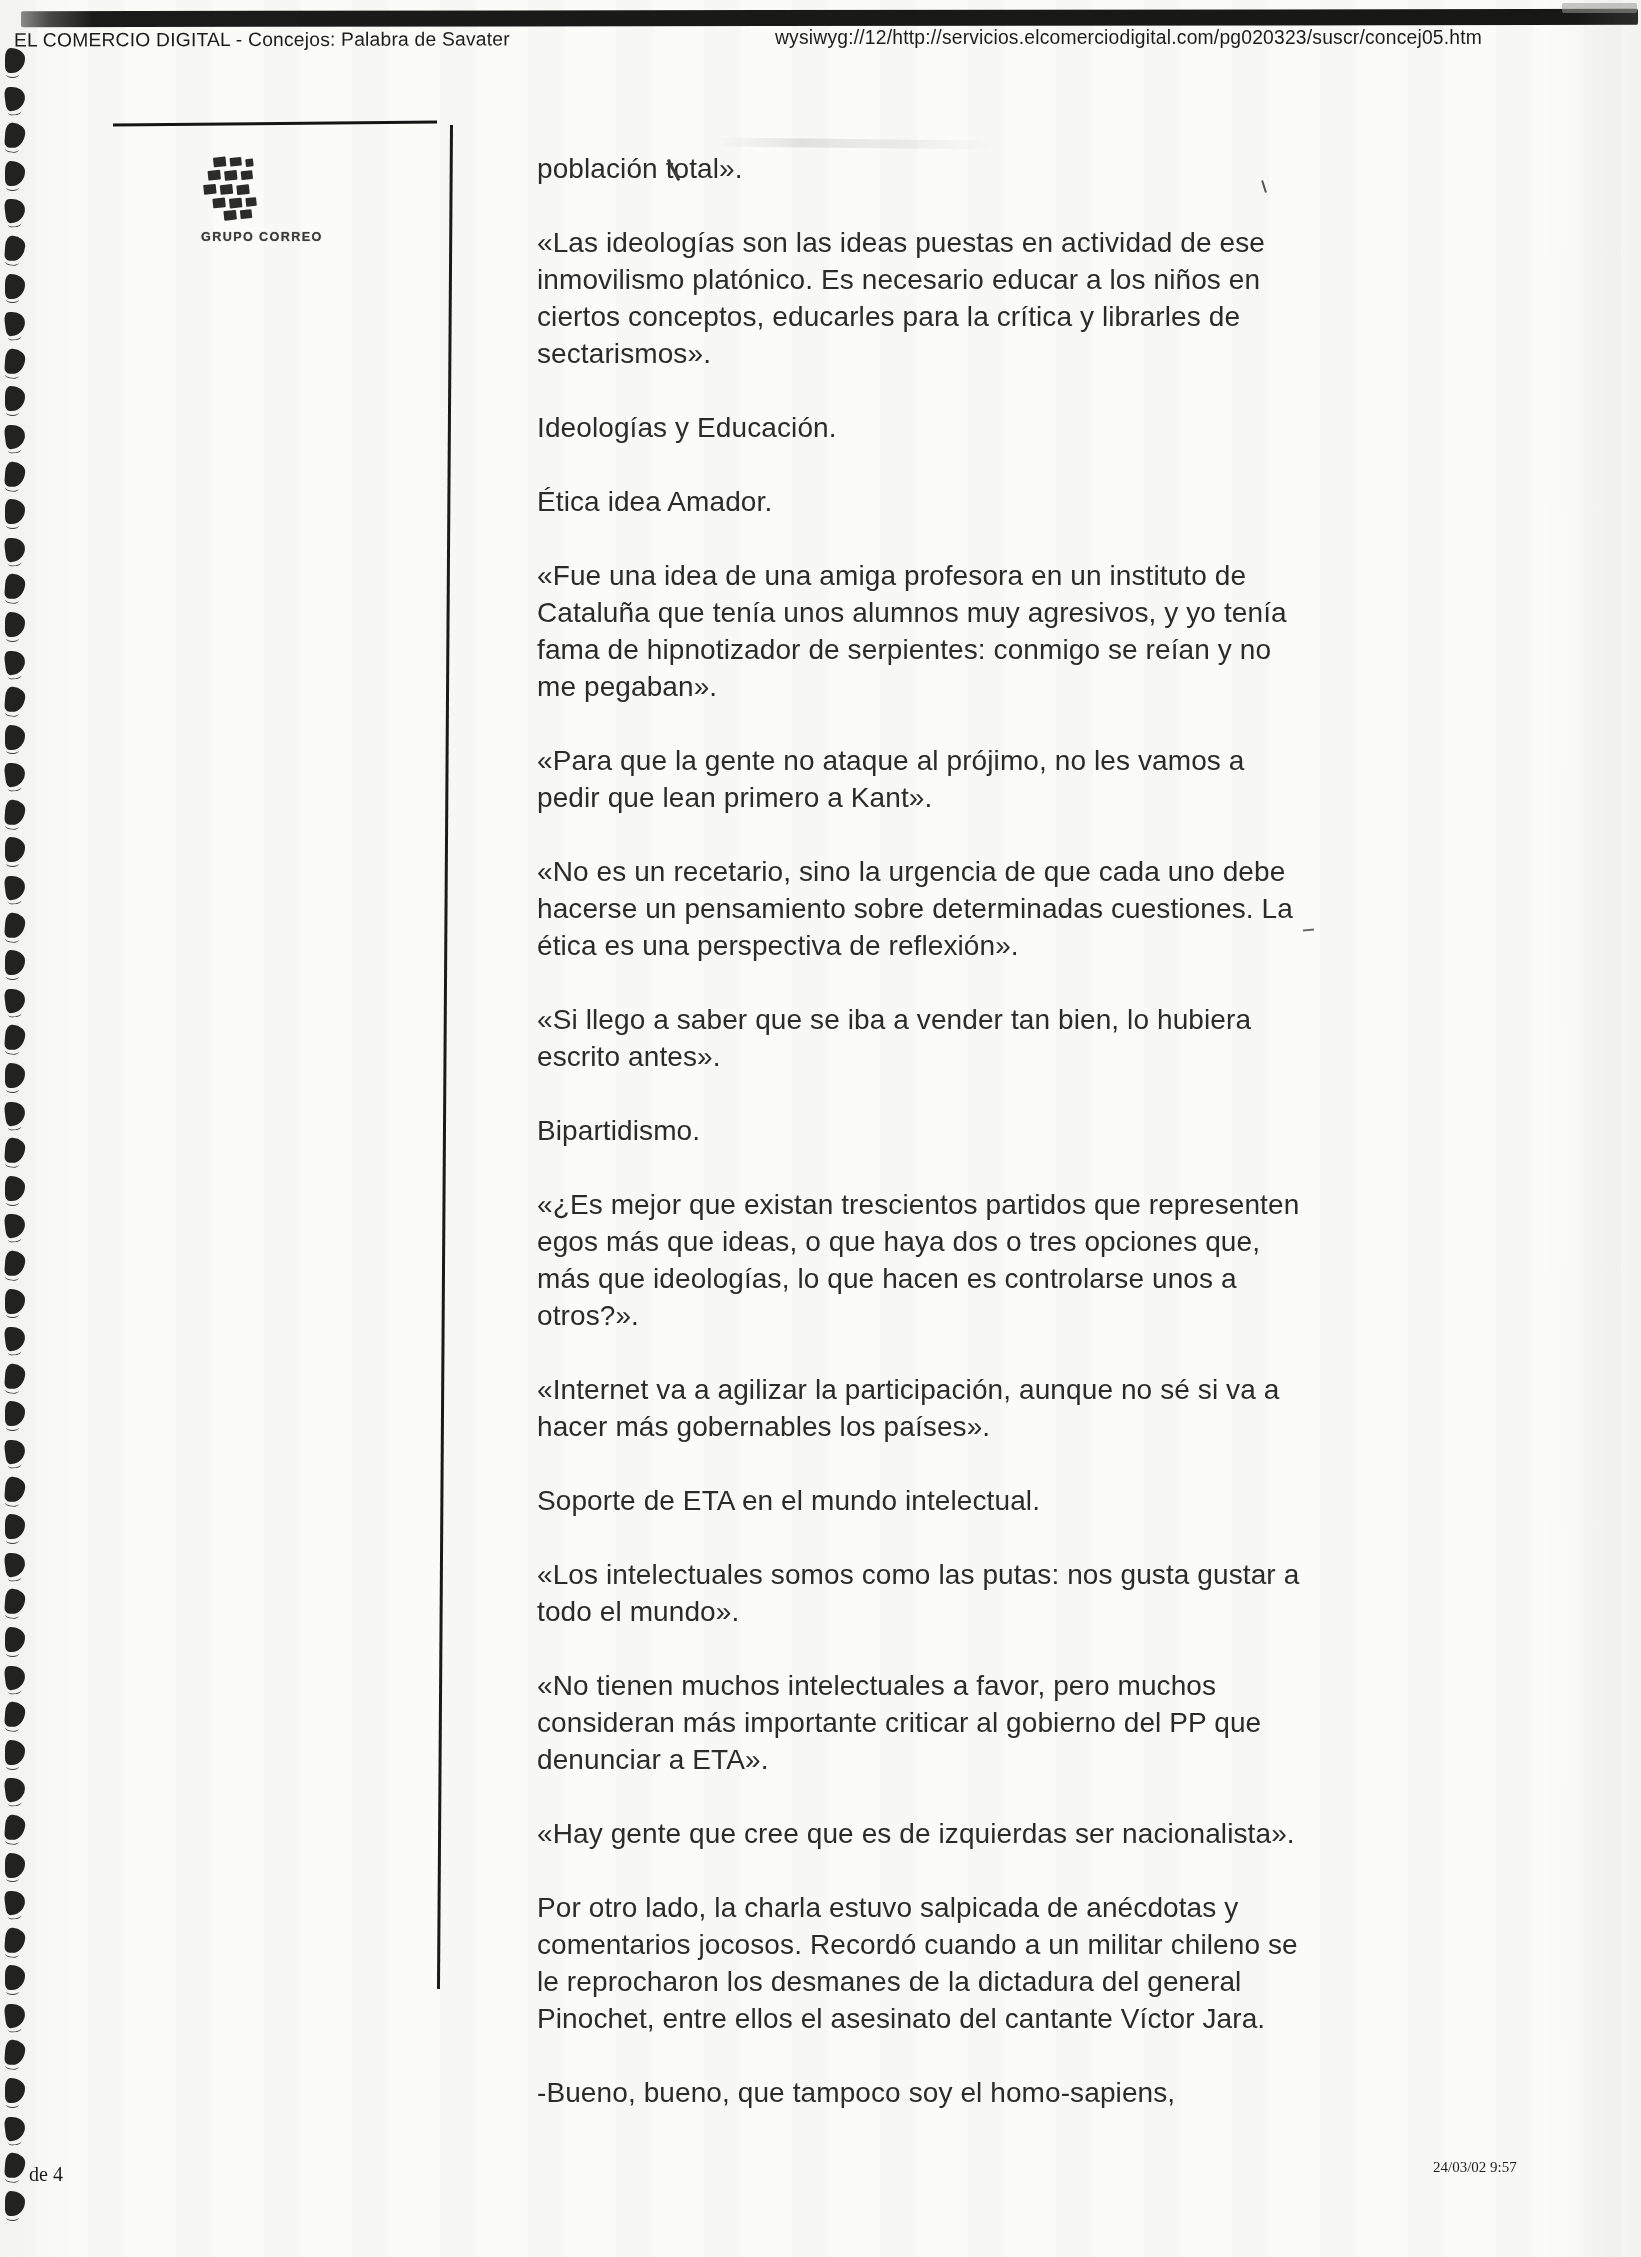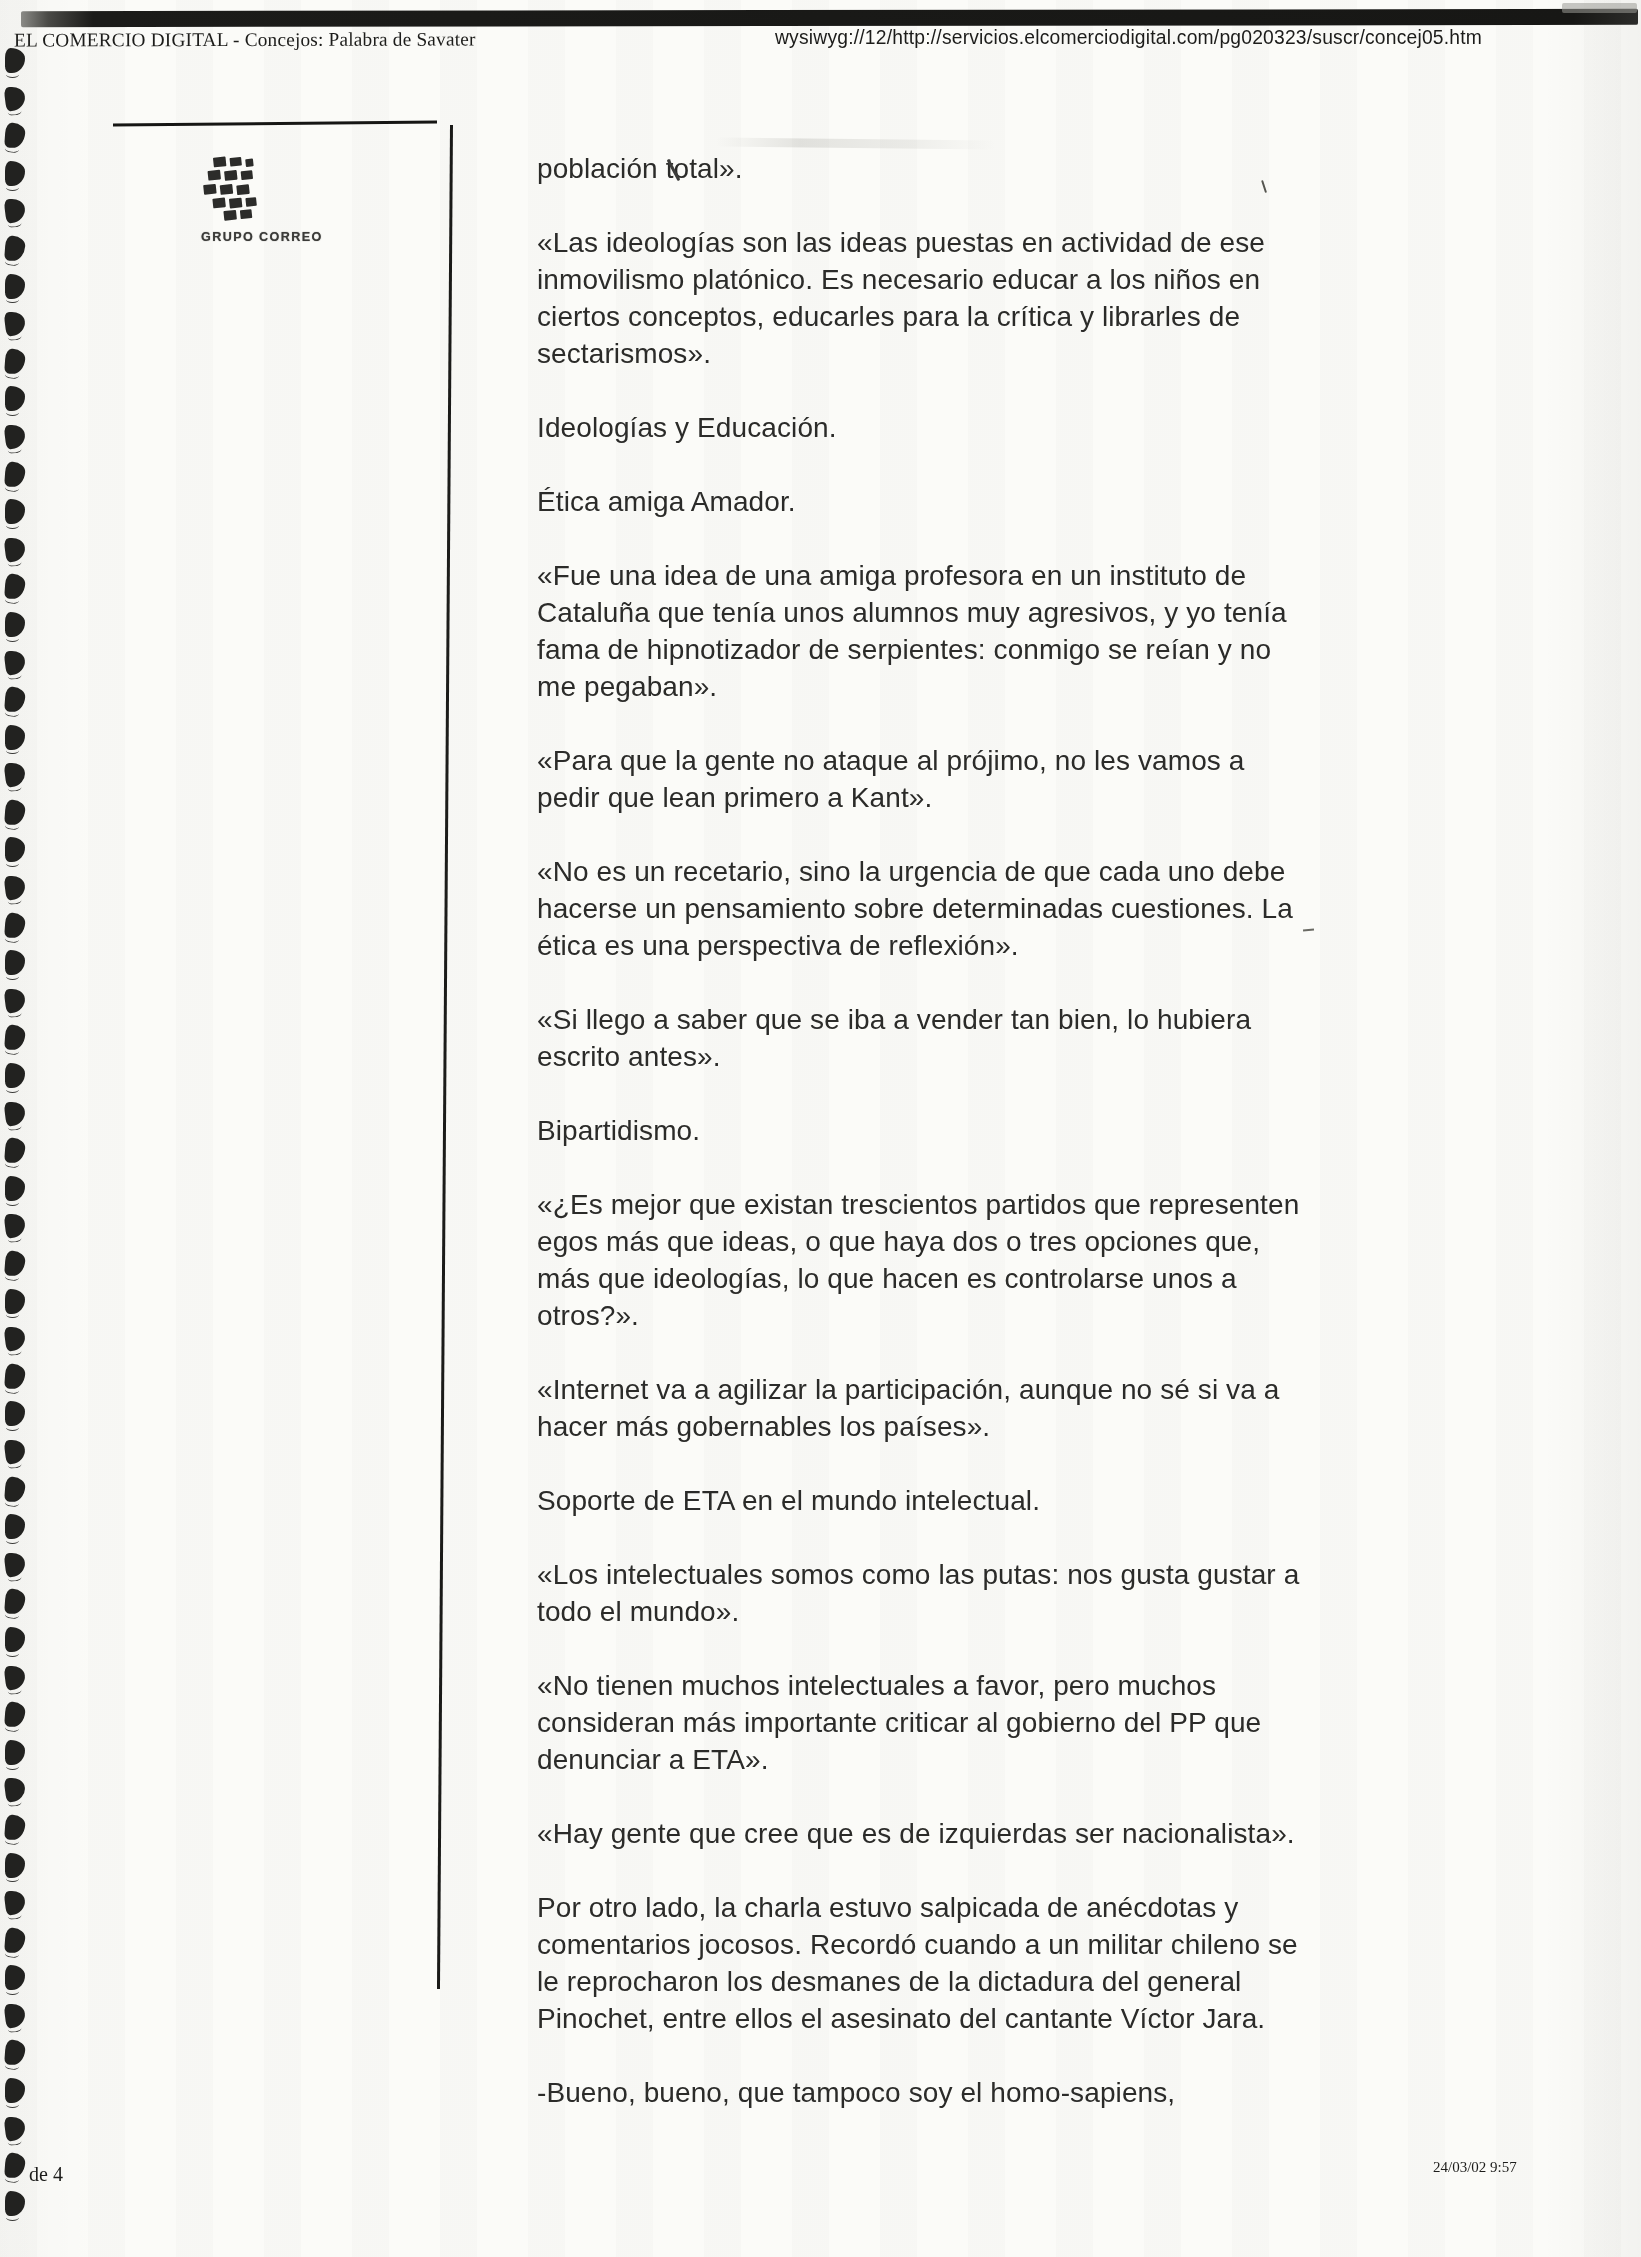--- a/index.html
+++ b/index.html
@@ -20,21 +20,21 @@
     background:linear-gradient(90deg,#8a8a86 0px,#4a4a46 27px,#1b1b19 72px,#171715 96%,#2c2c2a 100%);
     border-radius:1.9px;
     transform:rotate(-0.08deg);
   }
   .top-bar-smudge{
     position:absolute;left:1562px;top:2.9px;width:75px;height:10.6px;
     background:#9b9b96;opacity:.55;border-radius:1.9px;
   }
   .hdr-title{
     position:absolute;left:13.5px;top:29px;
-    font-family:Liberation Serif, serif;
+    font-family:Liberation Sans, sans-serif;
     font-size:19.3px;color:#1c1c1a;letter-spacing:0.2px;
     transform:rotate(-0.12deg);
   }
   .hdr-url{
     position:absolute;left:775px;top:27px;
     font-family:Liberation Sans, sans-serif;
     font-size:19.3px;color:#1c1c1a;letter-spacing:0.2px;
   }
 
   
@@ -202,21 +202,21 @@
     <div class="logo-text">GRUPO CORREO</div>
   </div>
 
   <div id="article">
       <p class="para">población total».</p>
       <p class="para">«Las ideologías son las ideas puestas en actividad de ese
 inmovilismo platónico. Es necesario educar a los niños en
 ciertos conceptos, educarles para la crítica y librarles de
 sectarismos».</p>
       <p class="para">Ideologías y Educación.</p>
-      <p class="para">Ética amiga Amador.</p>
+      <p class="para">Ética idea Amador.</p>
       <p class="para">«Fue una idea de una amiga profesora en un instituto de
 Cataluña que tenía unos alumnos muy agresivos, y yo tenía
 fama de hipnotizador de serpientes: conmigo se reían y no
 me pegaban».</p>
       <p class="para">«Para que la gente no ataque al prójimo, no les vamos a
 pedir que lean primero a Kant».</p>
       <p class="para">«No es un recetario, sino la urgencia de que cada uno debe
 hacerse un pensamiento sobre determinadas cuestiones. La
 ética es una perspectiva de reflexión».</p>
       <p class="para">«Si llego a saber que se iba a vender tan bien, lo hubiera

